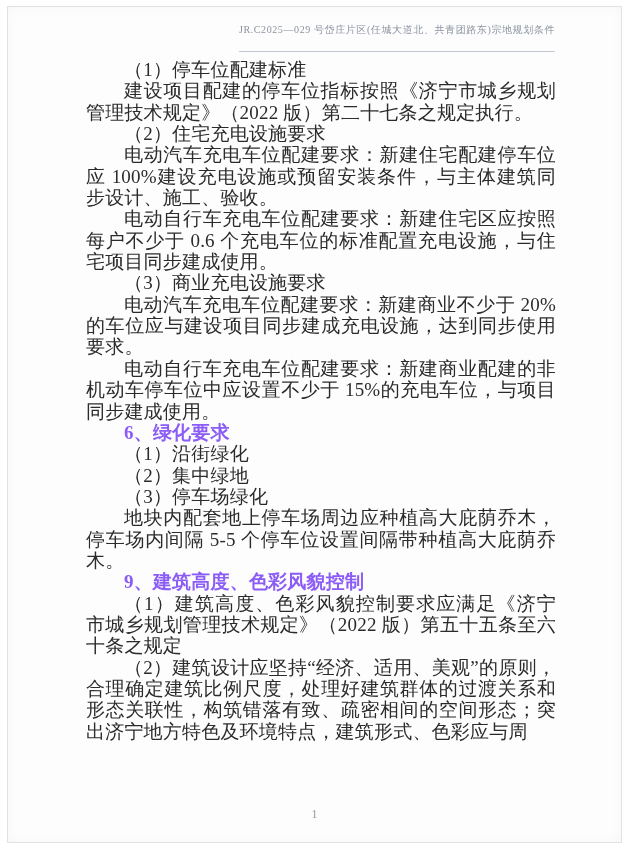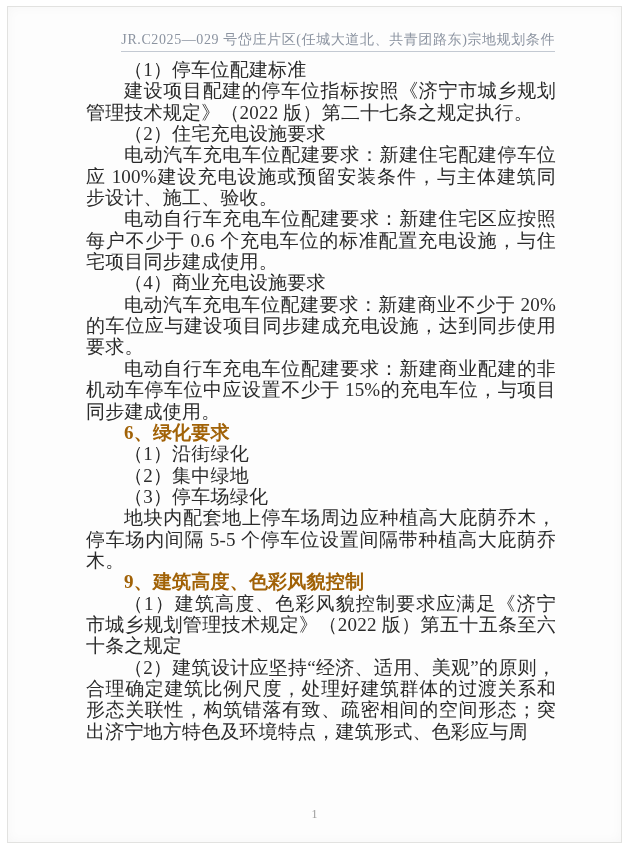--- a/index.html
+++ b/index.html
@@ -19,27 +19,27 @@
     left: 7px;
     top: 6px;
     right: 7px;
     bottom: 6px;
     background: #fdfdfd;
     border: 1px solid #e2e2e0;
     box-shadow: inset 0 0 12px rgba(0,0,0,0.03);
   }
   .doc-header {
     position: absolute;
-    top: 24px;
+    top: 16px;
     right: 66px;
-    font-size: 14px;
+    font-size: 10px;
     letter-spacing: 0.6px;
     color: #8b93a0;
     border-bottom: 1px solid #c3c9d2;
-    padding-bottom: 2px;
+    padding-bottom: 14px;
     white-space: nowrap;
   }
   .doc-content {
     position: absolute;
     left: 78px;
     right: 65px;
     top: 52px;
   }
   .para {
     margin: 0;
@@ -47,21 +47,21 @@
     line-height: 21.35px;
     text-indent: 2em;
     text-align: justify;
     text-justify: inter-ideograph;
     color: #2b2b2b;
     letter-spacing: 0.2px;
     word-break: break-all;
   }
   .para.bold {
     font-weight: bold;
-    color: #a16207;
+    color: #8b5cf6;
   }
   .page-number {
     position: absolute;
     bottom: 20px;
     left: 0;
     right: 0;
     text-align: center;
     font-size: 12px;
     color: #9a9a9a;
   }
@@ -71,21 +71,21 @@
 
 <div class="scan-page">
   <div class="doc-header">JR.C2025—029 号岱庄片区(任城大道北、共青团路东)宗地规划条件</div>
 
   <div class="doc-content">
       <p class="para sub">（1）停车位配建标准</p>
       <p class="para body">建设项目配建的停车位指标按照《济宁市城乡规划管理技术规定》（2022 版）第二十七条之规定执行。</p>
       <p class="para sub">（2）住宅充电设施要求</p>
       <p class="para body">电动汽车充电车位配建要求：新建住宅配建停车位应 100%建设充电设施或预留安装条件，与主体建筑同步设计、施工、验收。</p>
       <p class="para body">电动自行车充电车位配建要求：新建住宅区应按照每户不少于 0.6 个充电车位的标准配置充电设施，与住宅项目同步建成使用。</p>
-      <p class="para sub">（4）商业充电设施要求</p>
+      <p class="para sub">（3）商业充电设施要求</p>
       <p class="para body">电动汽车充电车位配建要求：新建商业不少于 20%的车位应与建设项目同步建成充电设施，达到同步使用要求。</p>
       <p class="para body">电动自行车充电车位配建要求：新建商业配建的非机动车停车位中应设置不少于 15%的充电车位，与项目同步建成使用。</p>
       <p class="para bold">6、绿化要求</p>
       <p class="para sub">（1）沿街绿化</p>
       <p class="para sub">（2）集中绿地</p>
       <p class="para sub">（3）停车场绿化</p>
       <p class="para body">地块内配套地上停车场周边应种植高大庇荫乔木，停车场内间隔 5-5 个停车位设置间隔带种植高大庇荫乔木。</p>
       <p class="para bold">9、建筑高度、色彩风貌控制</p>
       <p class="para body">（1）建筑高度、色彩风貌控制要求应满足《济宁市城乡规划管理技术规定》（2022 版）第五十五条至六十条之规定</p>
       <p class="para body">（2）建筑设计应坚持“经济、适用、美观”的原则，合理确定建筑比例尺度，处理好建筑群体的过渡关系和形态关联性，构筑错落有致、疏密相间的空间形态；突出济宁地方特色及环境特点，建筑形式、色彩应与周</p>

